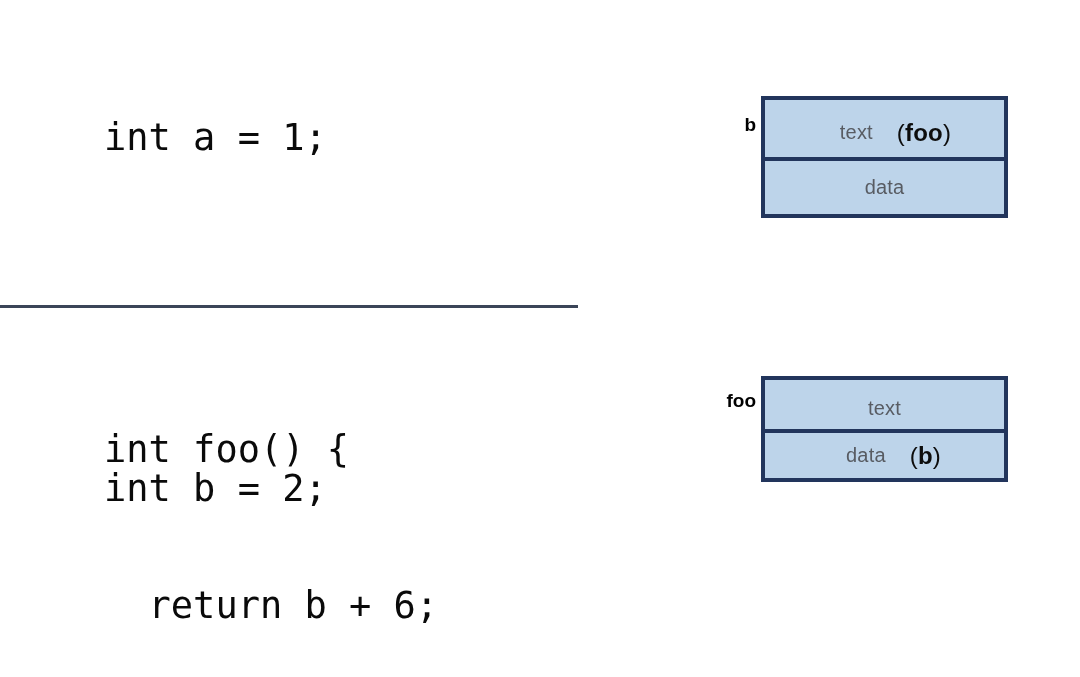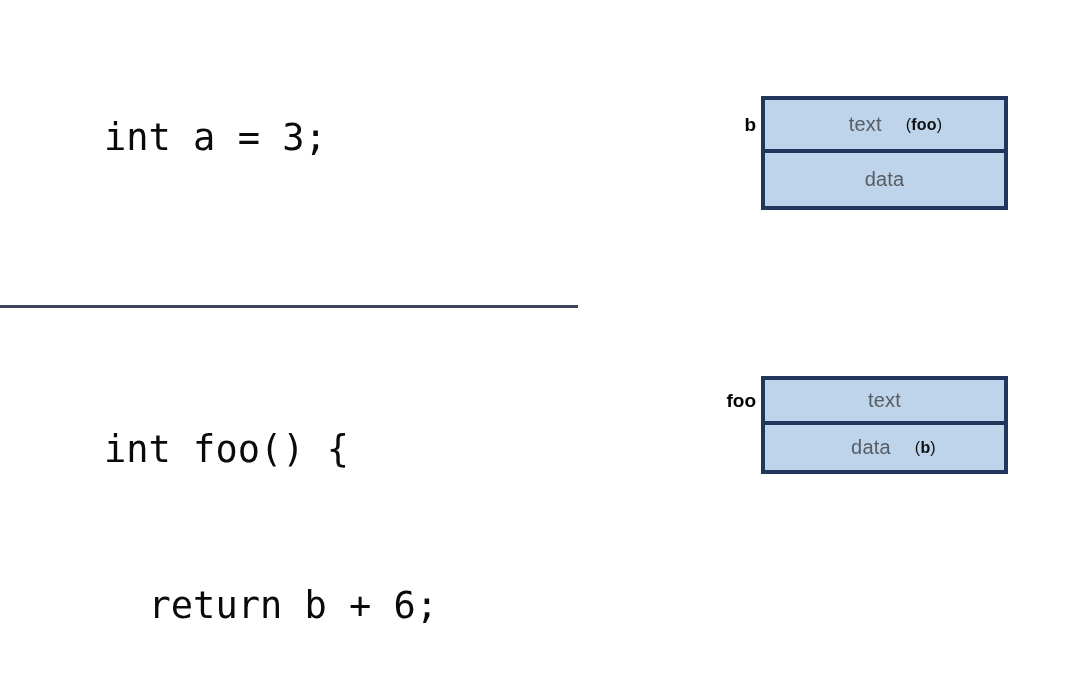--- a/index.html
+++ b/index.html
@@ -78,58 +78,59 @@
   #memory-unit-bottom .memory-box { width: 247px; }
 
   .memory-row {
     display: flex;
     align-items: center;
     justify-content: center;
     position: relative;
     box-sizing: border-box;
     height: 53px;
   }
-  .memory-row.divided { border-bottom: 4px solid #22355c; }
+  .memory-row.divided { border-bottom: 4px solid #22355c; margin-top: 8px; }
   #memory-unit-bottom .memory-row { height: 45px; }
 
   .section-name {
     font-family: "Liberation Sans", sans-serif;
     font-size: 20px;
     color: #585c63;
     letter-spacing: 0.2px;
   }
   .symbol-ref {
     font-family: "Liberation Sans", sans-serif;
-    font-size: 16px;
+    font-size: 24px;
     color: #0d0d0d;
     margin-left: 24px;
     letter-spacing: 0.2px;
   }
   .symbol-ref b { font-weight: bold; }
 
   
   #memory-unit-top .row-text    { padding-left: 22px; }
   #memory-unit-bottom .row-data { padding-left: 18px; }
 </style>
 </head>
 <body>
 
 <div class="slide">
 
   <div class="code-block" id="code-top">
-    <span class="code-line">int a = 3;</span>
+    <span class="code-line">int a = 1;</span>
     <span class="code-line blank"></span>
     <span class="code-line">int foo() {</span>
     <span class="code-line">  return b + 6;</span>
     
   </div>
 
   <div id="unit-divider"></div>
 
   <div class="code-block" id="code-bottom">
+    <span class="code-line">int b = 2;</span>
     <span class="code-line blank"></span>
     
     
     
     
   </div>
 
   <div class="memory-unit" id="memory-unit-top">
     <div class="unit-external-label">b</div>
     <div class="memory-box">

